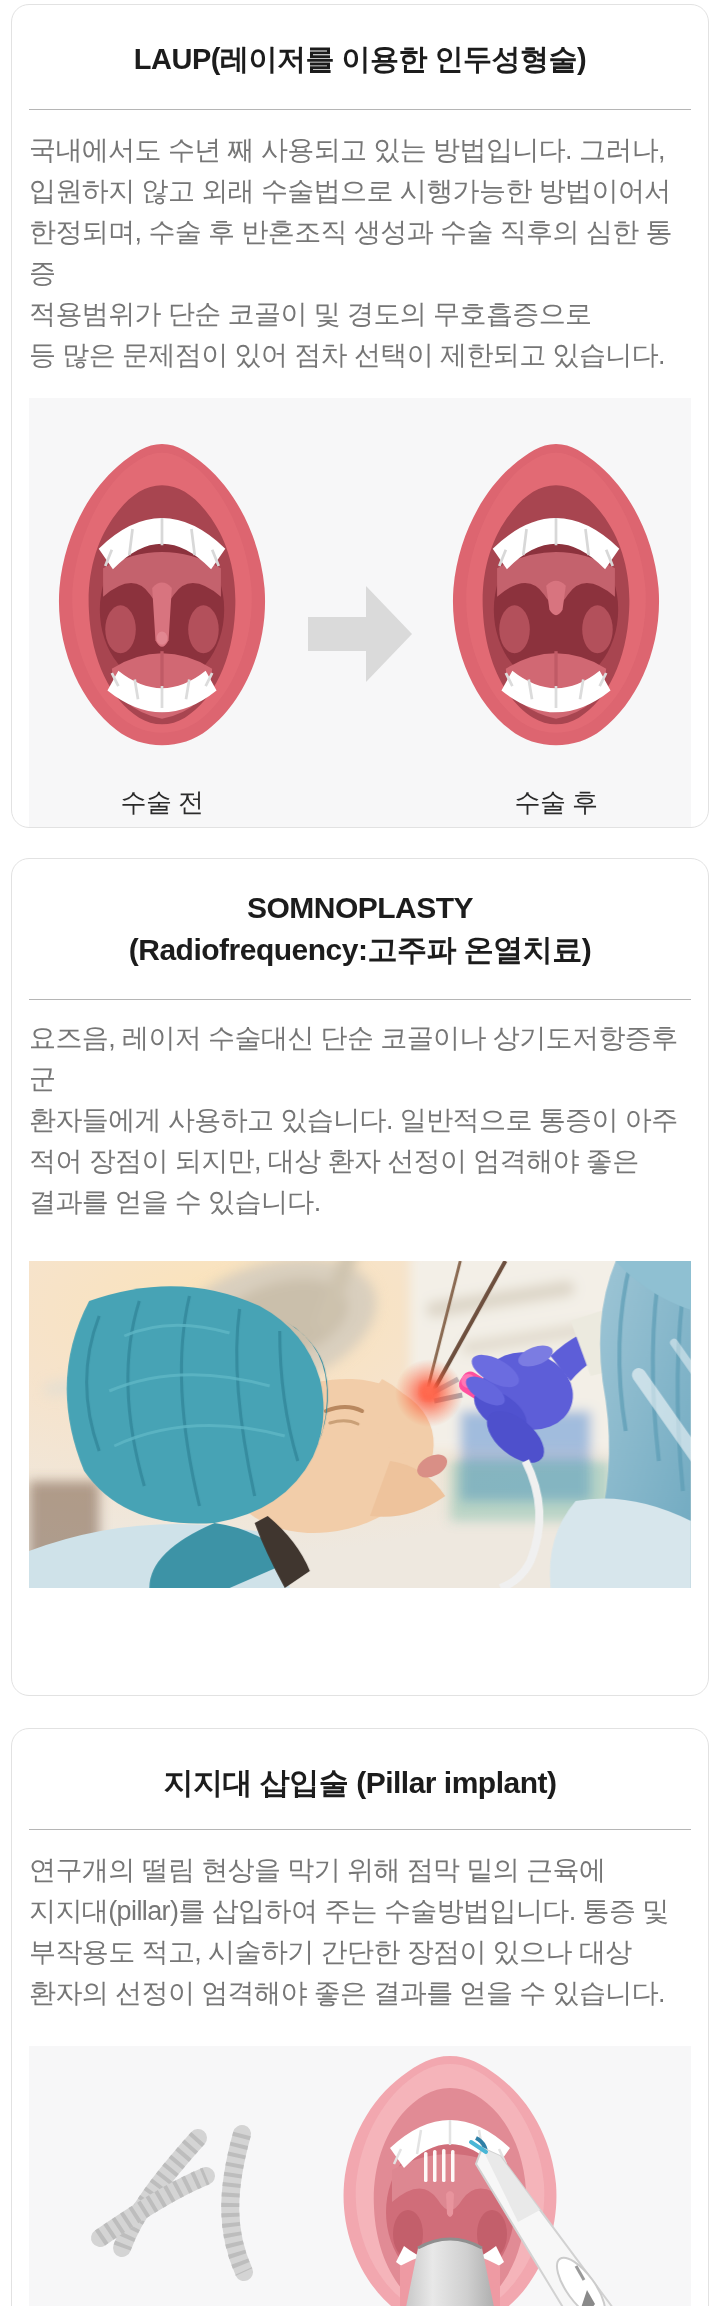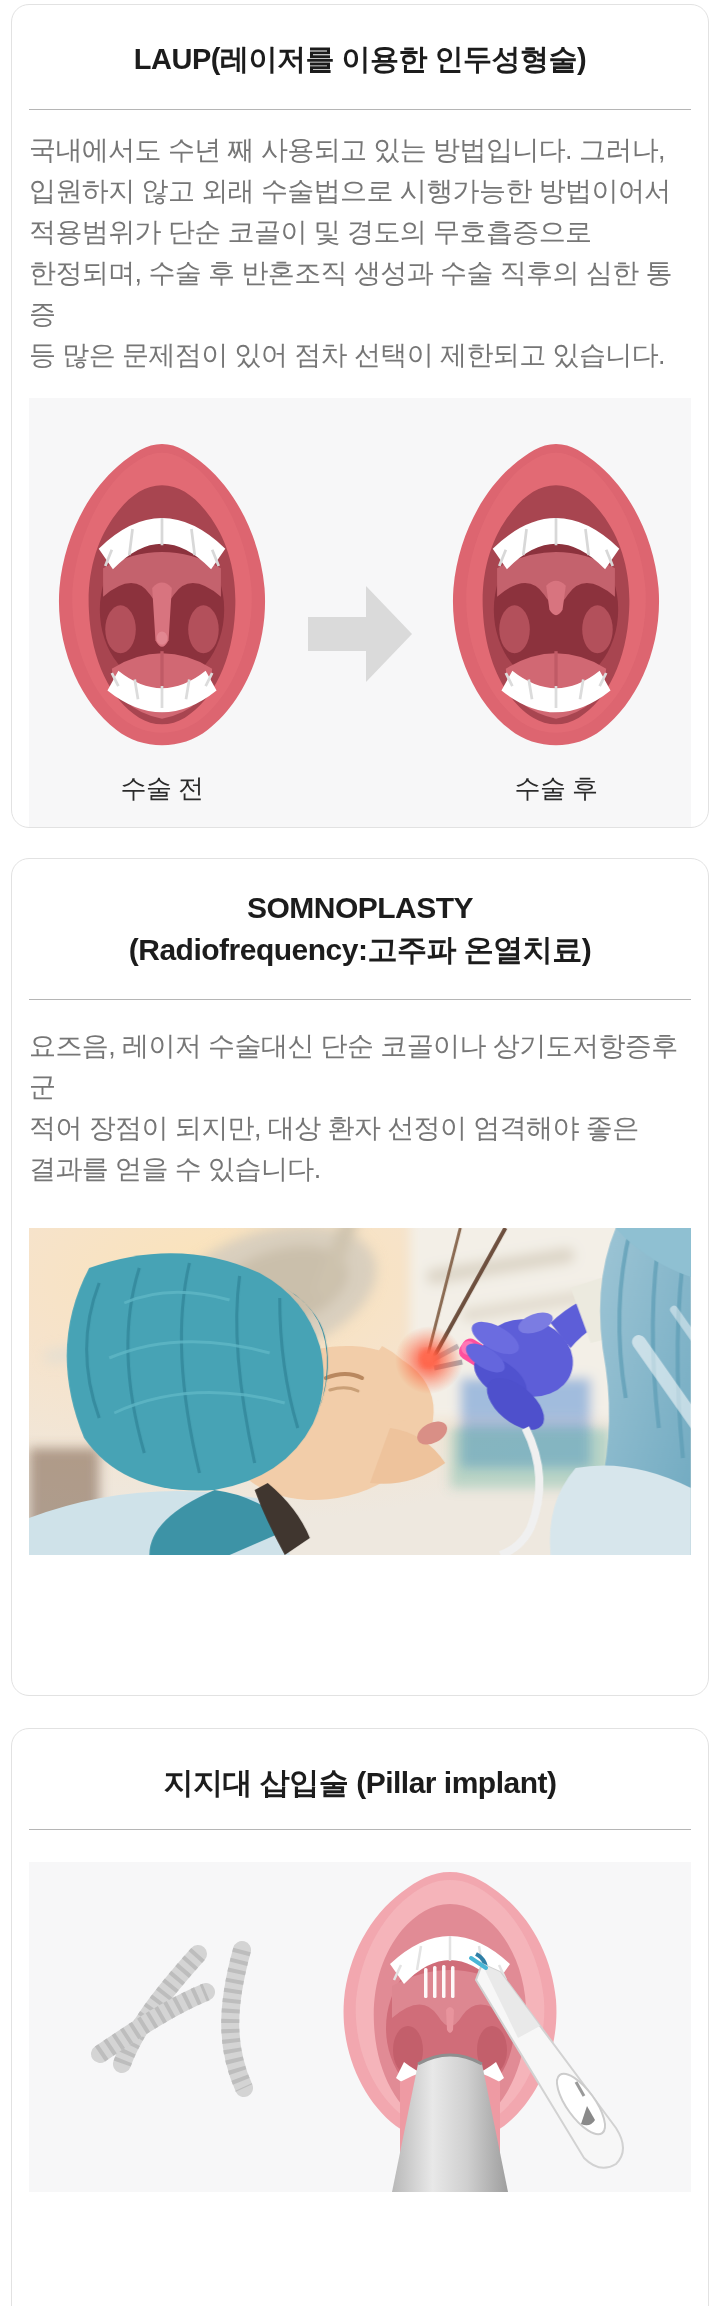--- a/index.html
+++ b/index.html
@@ -9,28 +9,28 @@
   .card.c1{height:824px;}
   .card.c2{height:838px;margin-top:30px;}
   .card.c3{height:836px;margin-top:32px;}
   .card-title{margin-top:34px;text-align:center;font-weight:bold;font-size:29px;line-height:40px;color:#1c1c1c;letter-spacing:-0.5px;}
   .c2 .card-title{margin-top:28px;font-size:30px;line-height:42px;}
   .c3 .card-title{font-size:30px;}
   .divider{border:none;border-top:1px solid #b5b5b5;margin:30px 0 0 0;height:0;}
   .c2 .divider{margin-top:28px;}
   .c3 .divider{margin-top:26px;}
   .para{margin-top:20px;font-size:27px;line-height:41px;color:#767676;letter-spacing:-0.6px;}
-  .c2 .para{margin-top:26px;}
+  .c2 .para{margin-top:18px;}
   .media{position:relative;margin-top:22px;height:444px;background:#f7f7f8;overflow:hidden;}
   .c2 .media{margin-top:38px;height:327px;background:#efe9df;}
   .c3 .media{margin-top:32px;height:330px;}
   .mouth{position:absolute;top:36px;width:240px;height:334px;}
   .mouth.before{left:13px;}
   .mouth.after{left:407px;}
-  .fig-label{position:absolute;bottom:36px;width:240px;text-align:center;font-size:26px;color:#2b2b2b;letter-spacing:-0.5px;}
+  .fig-label{position:absolute;bottom:22px;width:240px;text-align:center;font-size:26px;color:#2b2b2b;letter-spacing:-0.5px;}
   .fig-label.before{left:13px;}
   .fig-label.after{left:407px;}
   .arrow-right{position:absolute;left:50%;top:188px;transform:translateX(-50%);width:104px;height:96px;}
   .arrow-right .bar{position:absolute;left:0;top:31px;width:58px;height:34px;background:#dadada;}
   .arrow-right .head{position:absolute;left:58px;top:0;width:0;height:0;border-top:48px solid transparent;border-bottom:48px solid transparent;border-left:46px solid #dadada;}
   svg{display:block;}
   .photo-svg,.pillar-svg{position:absolute;left:0;top:0;width:100%;height:100%;}
 </style>
 </head>
 <body>
@@ -56,22 +56,22 @@
 </svg>
 
 <div class="page">
 
   <section class="card c1">
     <h2 class="card-title">LAUP(레이저를 이용한 인두성형술)</h2>
     <hr class="divider">
     <div class="para">
       <div>국내에서도 수년 째 사용되고 있는 방법입니다. 그러나,</div>
       <div>입원하지 않고 외래 수술법으로 시행가능한 방법이어서</div>
+      <div>한정되며, 수술 후 반혼조직 생성과 수술 직후의 심한 통증</div>
       <div>적용범위가 단순 코골이 및 경도의 무호흡증으로</div>
-      <div>한정되며, 수술 후 반혼조직 생성과 수술 직후의 심한 통증</div>
       <div>등 많은 문제점이 있어 점차 선택이 제한되고 있습니다.</div>
     </div>
     <div class="media">
       <svg class="mouth before" viewBox="0 0 220 300">
         <use href="#mouth-base"></use>
         <path d="M101 138 Q110 128 119 138 L116 186 Q110 198 104 186 Z" fill="#d8747f"></path>
         <ellipse cx="110" cy="184" rx="5" ry="6" fill="#e28791"></ellipse>
       </svg>
       <div class="arrow-right">
         <span class="bar"></span>
@@ -87,20 +87,21 @@
   </section>
 
   <section class="card c2">
     <h2 class="card-title">
       <div>SOMNOPLASTY</div>
       <div>(Radiofrequency:고주파 온열치료)</div>
     </h2>
     <hr class="divider">
     <div class="para">
       <div>요즈음, 레이저 수술대신 단순 코골이나 상기도저항증후군</div>
+      <div>환자들에게 사용하고 있습니다. 일반적으로 통증이 아주</div>
       <div>적어 장점이 되지만, 대상 환자 선정이 엄격해야 좋은</div>
       <div>결과를 얻을 수 있습니다.</div>
     </div>
     <div class="media">
       <svg class="photo-svg" viewBox="0 0 660 327" preserveAspectRatio="none">
         <defs>
           <radialGradient id="warm" cx="30%" cy="15%" r="75%">
             <stop offset="0%" stop-color="#fbe3b8"></stop>
             <stop offset="45%" stop-color="#f6e3cb"></stop>
             <stop offset="100%" stop-color="#eee8df"></stop>
@@ -181,20 +182,26 @@
           <rect x="590" y="100" width="240" height="8" rx="4" transform="rotate(55 640 140)" fill="#ffffff" opacity="0.45"></rect>
           <path d="M545 240 Q600 230 660 260 L660 327 L520 327 Q515 275 545 240 Z" fill="#d7e6ec"></path>
         </g>
       </svg>
     </div>
   </section>
 
   <section class="card c3">
     <h2 class="card-title">지지대 삽입술 (Pillar implant)</h2>
     <hr class="divider">
+    <div class="para">
+      <div>연구개의 떨림 현상을 막기 위해 점막 밑의 근육에</div>
+      <div>지지대(pillar)를 삽입하여 주는 수술방법입니다. 통증 및</div>
+      <div>부작용도 적고, 시술하기 간단한 장점이 있으나 대상</div>
+      <div>환자의 선정이 엄격해야 좋은 결과를 얻을 수 있습니다.</div>
+    </div>
     <div class="media">
       <svg class="pillar-svg" viewBox="0 0 660 330">
         <defs>
           <linearGradient id="steel" x1="0" y1="0" x2="1" y2="0">
             <stop offset="0%" stop-color="#b8b8b8"></stop>
             <stop offset="35%" stop-color="#e8e8e8"></stop>
             <stop offset="65%" stop-color="#cfcfcf"></stop>
             <stop offset="100%" stop-color="#9e9e9e"></stop>
           </linearGradient>
         </defs>

